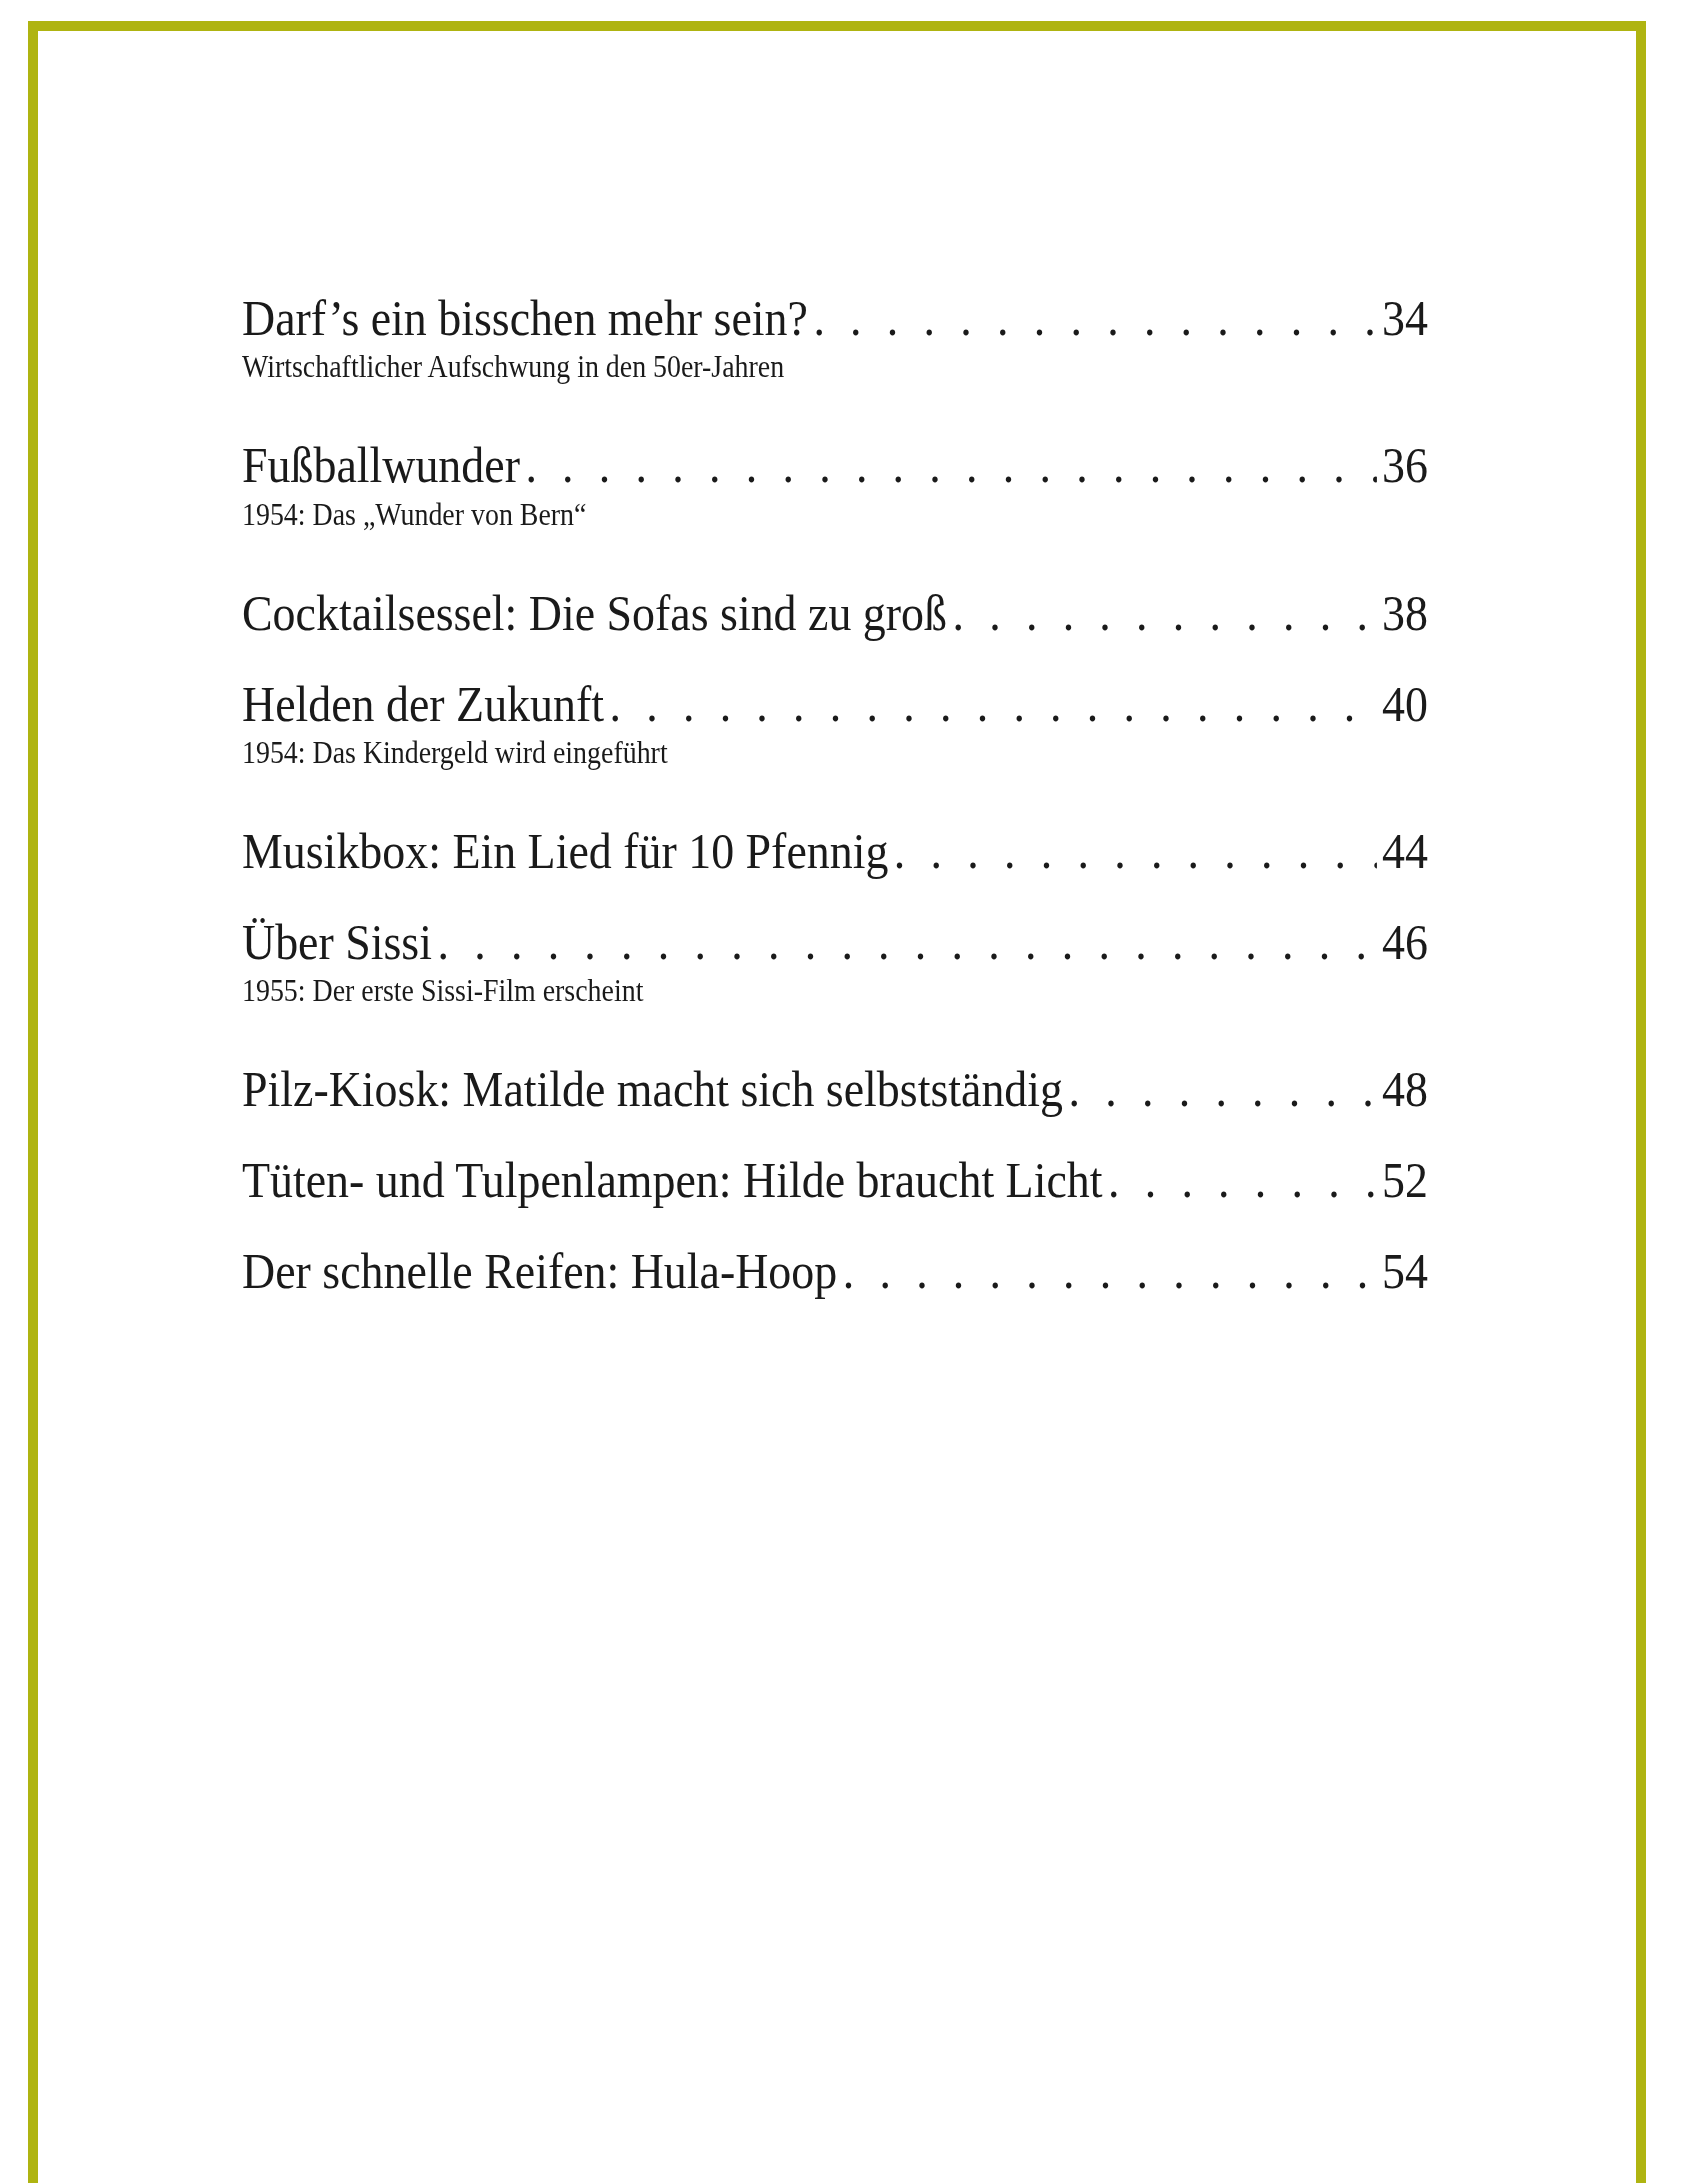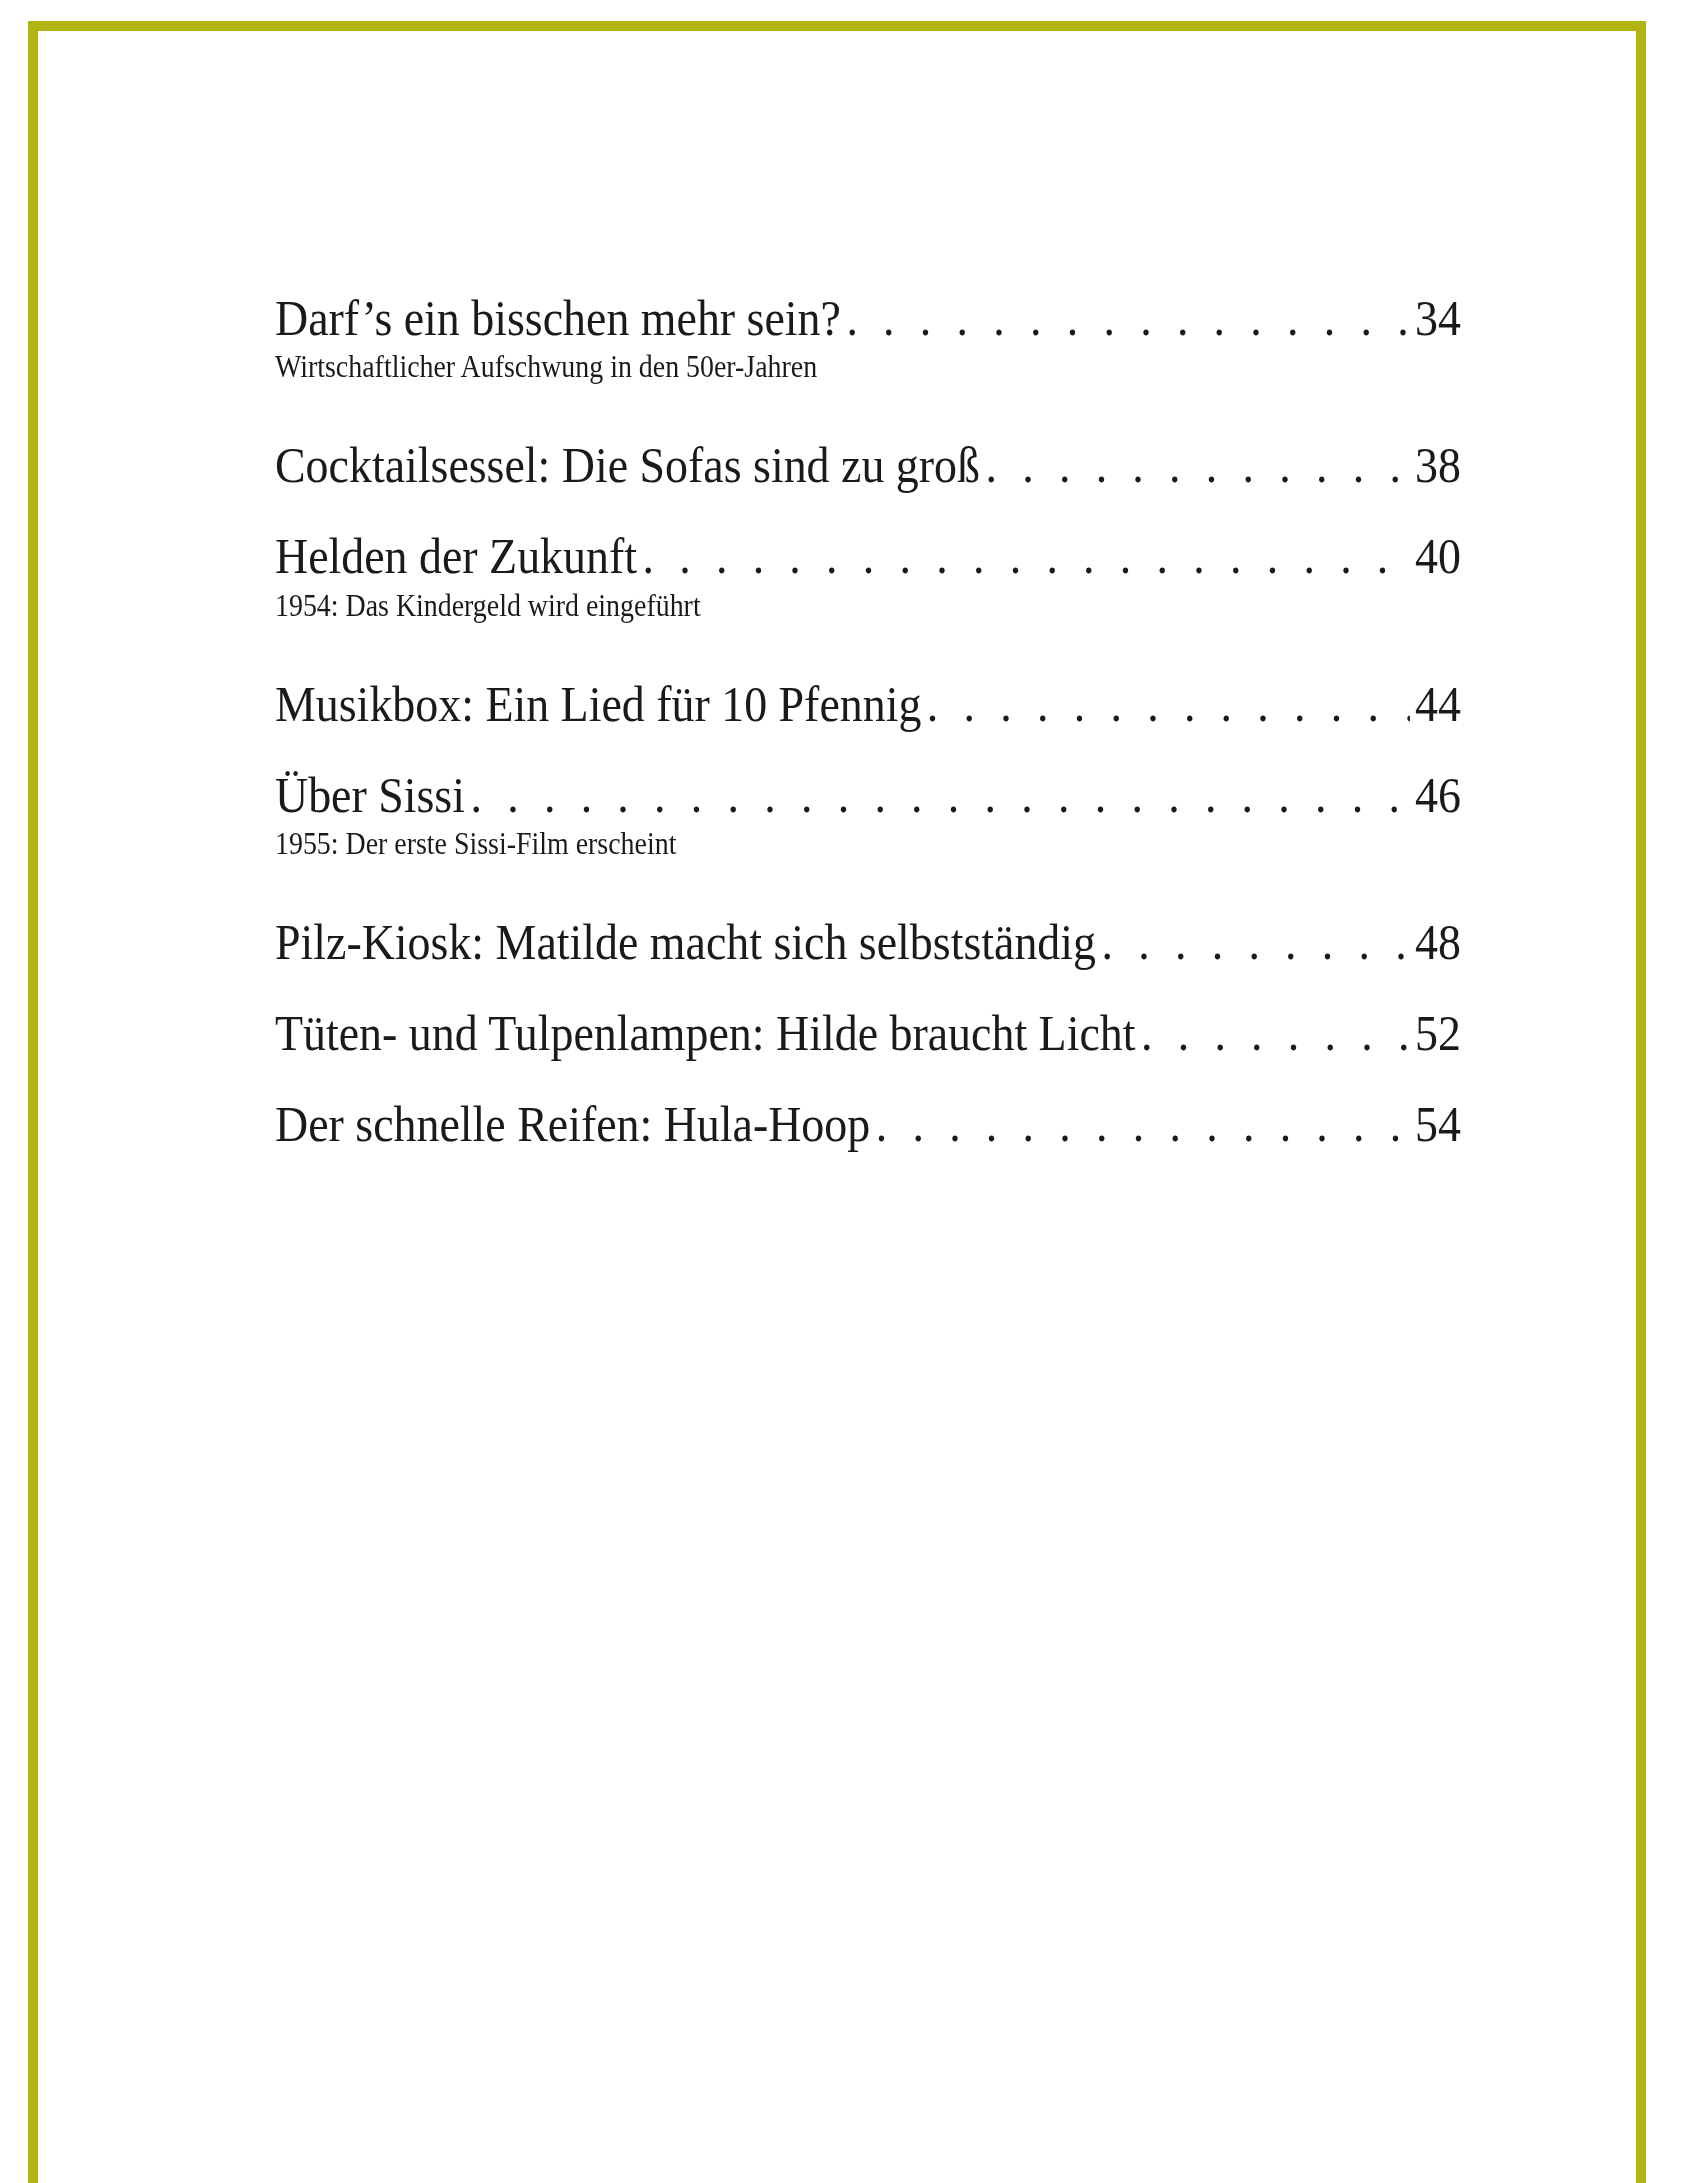--- a/index.html
+++ b/index.html
@@ -1,20 +1,20 @@
 <!DOCTYPE html>
 <html style="font-size:7px"><head>
 <meta charset="utf-8">
 <style>
   html, body { margin: 0; padding: 0; background: #ffffff; }
   body { width: 1702px; height: 2424px; position: relative; overflow: hidden;
          font-family: "Liberation Serif", "DejaVu Serif", serif; color: #1a1a1a; }
   .frame { position: absolute; left: 28px; top: 21.4px; width: 1618px; height: 2375px;
            border: 10.5px solid #afb411; box-sizing: border-box; }
-  .toc { position: absolute; left: 275px; top: 288px; width: 1186px; }
+  .toc { position: absolute; left: 242px; top: 288px; width: 1186px; }
   .entry { position: relative; }
   .row { display: flex; align-items: baseline; font-size: 51px; line-height: 61px;
          transform: scaleX(0.9); transform-origin: left; width: 111.1%; white-space: nowrap; }
   .title { flex: 0 0 auto; padding-right: 6.1px; }
   .dots { flex: 1 1 auto; overflow: hidden; letter-spacing: 0.15em; }
   .dots::before { content: ". . . . . . . . . . . . . . . . . . . . . . . . . . . . . . . . . . . . . . . . . . . . . . . . . . . . . . . . . . . . . . . . . . . . . . . . . . . . . . . . . . . . . . . . . . . . . . . . . . . . . . . . . . . . . . . . . . . . . . . . . . . . . . . . . . . . . . . . . . . . . . . . ."; white-space: nowrap; }
   .page { flex: 0 0 auto; padding-left: 6.1px; }
   .sub { font-size: 31px; line-height: 39px; transform: scaleX(0.9); transform-origin: left;
          white-space: nowrap; margin-top: -1.7px; }
   .gap-sub { margin-bottom: 49px; }
@@ -29,20 +29,28 @@
 
   <div class="entry gap-sub">
     <div class="row">
         <span class="title">Darf’s ein bisschen mehr sein?</span>
         <span class="dots"></span>
         <span class="page">34</span>
       </div>
     <div class="sub">Wirtschaftlicher Aufschwung in den 50er-Jahren</div>
   </div>
 
+  <div class="entry gap-sub">
+    <div class="row">
+        <span class="title">Fußballwunder</span>
+        <span class="dots"></span>
+        <span class="page">36</span>
+      </div>
+    <div class="sub">1954: Das „Wunder von Bern“</div>
+  </div>
 
   <div class="entry gap">
     <div class="row">
         <span class="title">Cocktailsessel: Die Sofas sind zu groß</span>
         <span class="dots"></span>
         <span class="page">38</span>
       </div>
   </div>
 
   <div class="entry gap-sub">

